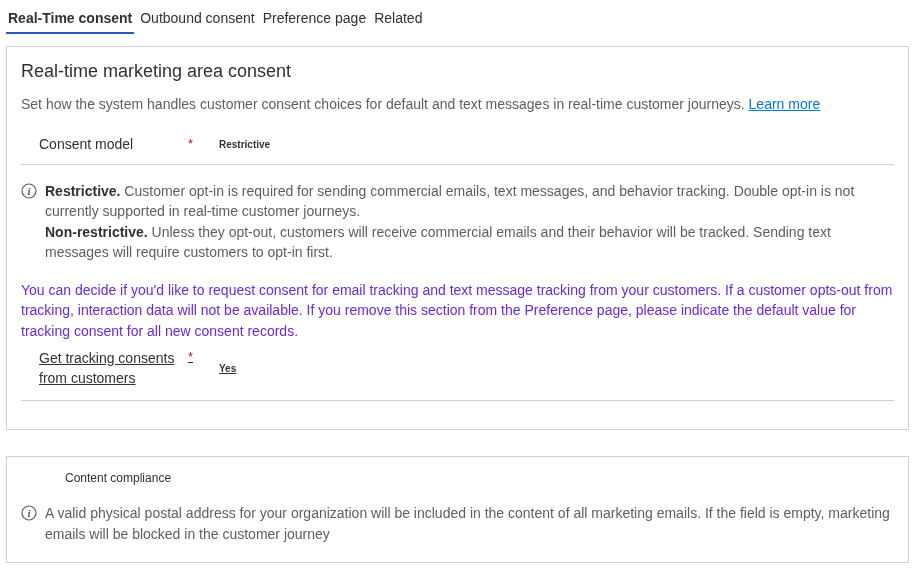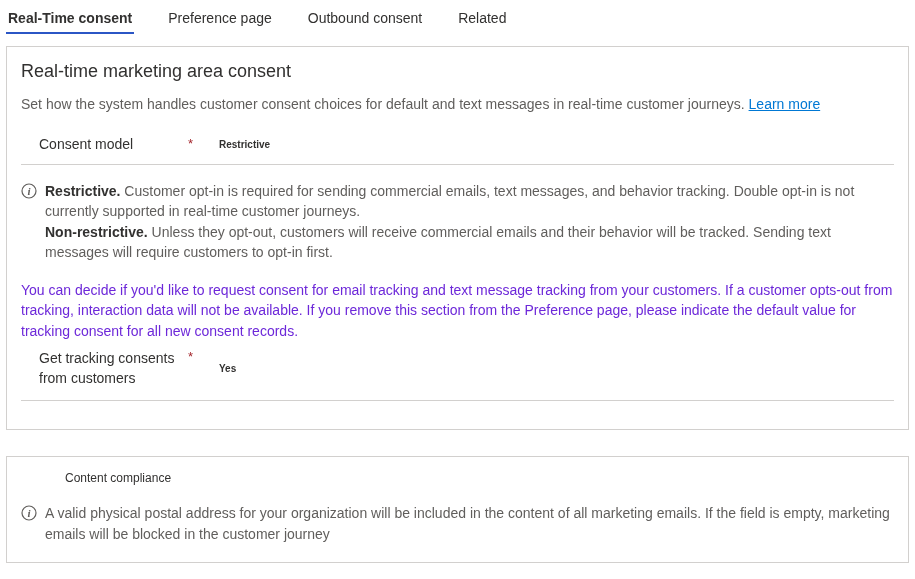--- a/index.html
+++ b/index.html
@@ -6,21 +6,21 @@
     body {
       font-family: "Segoe UI", -apple-system, sans-serif;
       font-size: 14px;
       color: #323130;
       padding: 4px 6px;
       background: #fff;
       width: 915px;
     }
     .tabs {
       display: flex;
-      gap: 32px;
+      gap: 4px;
       padding: 2px 0 0 0;
       margin-bottom: 12px;
     }
     .tab {
       padding: 4px 2px 6px 2px;
       cursor: pointer;
       font-size: 14px;
       color: #323130;
     }
     .tab.active {
@@ -99,36 +99,37 @@
       font-size: 14px;
       color: #6d28d9;
       line-height: 1.45;
       margin: 18px 0 4px 0;
     }
     .field-row.multi .field-label {
       line-height: 1.4;
     }
     .field-row.compact {
       padding-top: 4px;
+      text-decoration: underline;
     }
     .content-compliance .panel-title {
       margin-bottom: 12px;
       font-size: 12px;
       margin-left: 44px;
     }
     svg.icon-svg circle { fill: none; stroke: #605e5c; stroke-width: 1.2; }
     svg.icon-svg text { fill: #605e5c; font-size: 11px; font-family: Georgia, serif; font-style: italic; font-weight: bold; }
   </style>
 </head>
 <body>
 
 <div class="tabs">
   <div class="tab active">Real-Time consent</div>
+  <div class="tab">Outbound consent</div>
   <div class="tab">Preference page</div>
-  <div class="tab">Outbound consent</div>
   <div class="tab">Related</div>
 </div>
 
 <div class="panel">
   <div class="panel-title">Real-time marketing area consent</div>
   <div class="panel-desc">
     <span>Set how the system handles customer consent choices for default and text messages in real-time customer journeys. </span><a class="link">Learn more</a>
   </div>
 
   <div class="field-row">

